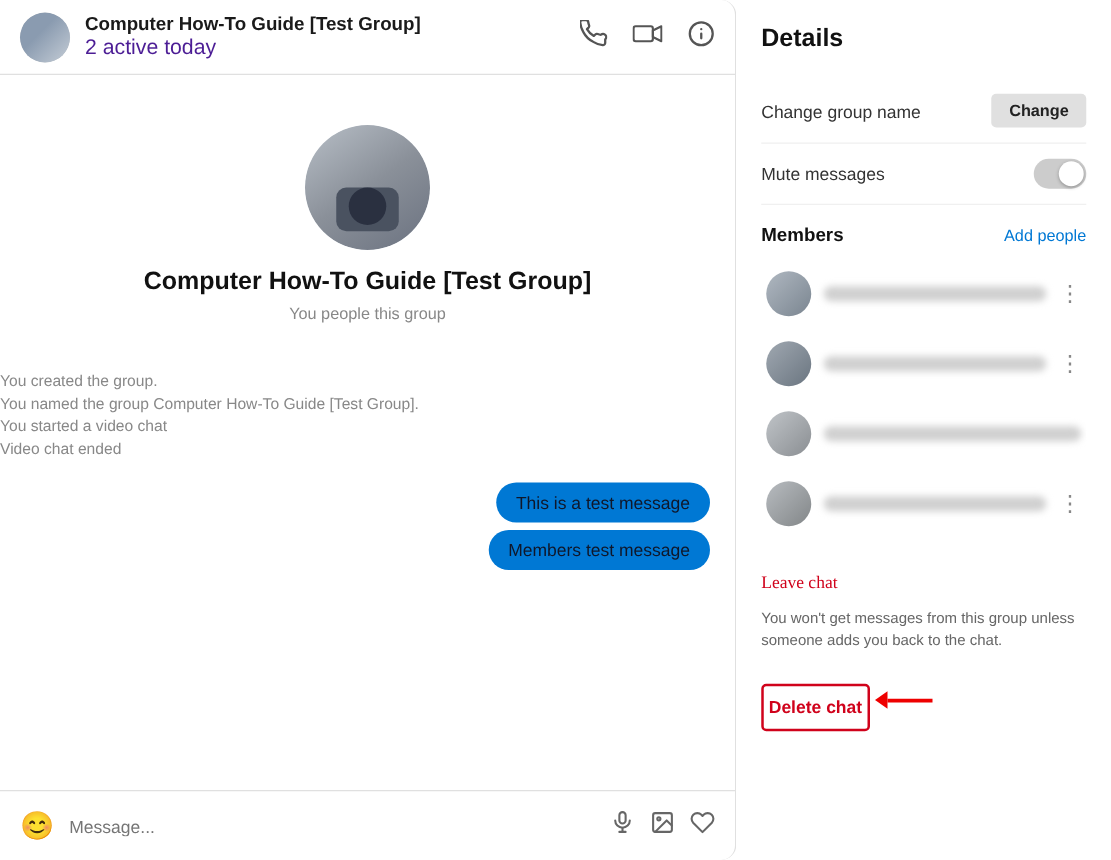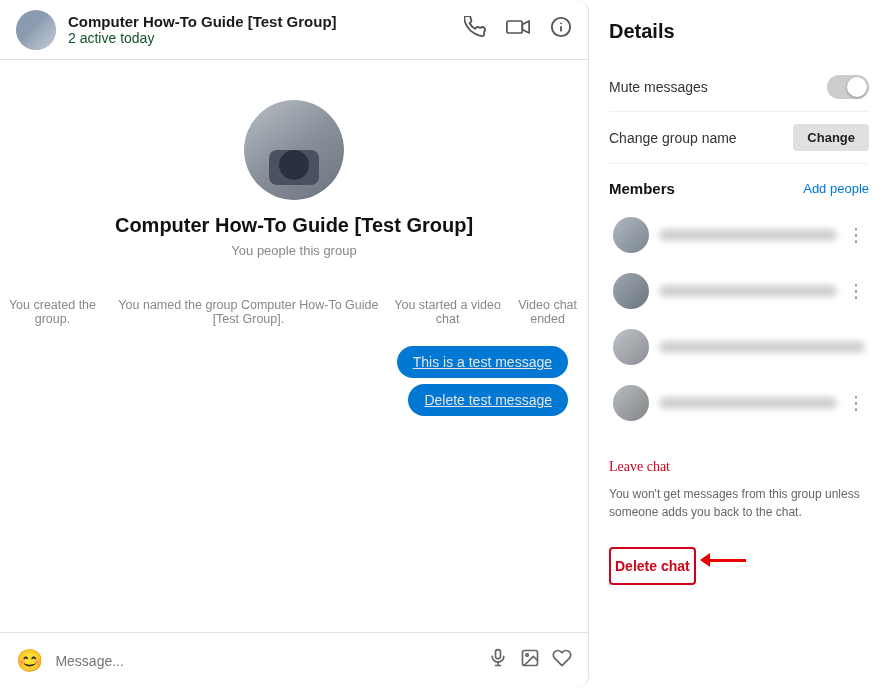--- a/index.html
+++ b/index.html
@@ -47,22 +47,22 @@
     }
     .header-info {
       flex: 1;
     }
     .header-title {
       font-size: 15px;
       font-weight: 600;
       color: #1a1a1a;
     }
     .header-subtitle {
-      font-size: 14px;
-      color: #14532d;
+      font-size: 17px;
+      color: #4c1d95;
     }
     .header-icons {
       display: flex;
       gap: 20px;
       align-items: center;
     }
     .header-icon {
       color: #555;
       font-size: 20px;
       cursor: pointer;
@@ -135,20 +135,21 @@
     }
     .group-created-text {
       font-size: 13px;
       color: #888;
     }
 
     
     .system-messages {
       width: 100%;
       display: flex;
+      flex-direction: column;
       align-items: flex-start;
       gap: 4px;
       padding: 10px 0;
     }
     .system-msg {
       font-size: 12.5px;
       color: #888;
       text-align: center;
     }
 
@@ -156,26 +157,25 @@
     .chat-messages {
       width: 100%;
       display: flex;
       flex-direction: column;
       padding: 10px 20px;
       gap: 6px;
     }
     .msg-bubble {
       align-self: flex-end;
       background: #0078d4;
-      color: #e5e5e5;
+      color: #0f172a;
       border-radius: 18px;
       padding: 8px 16px;
       font-size: 14px;
       max-width: 60%;
-      text-decoration: underline;
     }
 
     
     .messages-area::-webkit-scrollbar { width: 6px; }
     .messages-area::-webkit-scrollbar-thumb { background: #ccc; border-radius: 3px; }
 
     
     .input-area {
       border-top: 1px solid #e0e0e0;
       padding: 10px 16px;
@@ -428,21 +428,21 @@
 
     <div class="system-messages">
       <div class="system-msg">You created the group.</div>
       <div class="system-msg">You named the group Computer How-To Guide [Test Group].</div>
       <div class="system-msg">You started a video chat</div>
       <div class="system-msg">Video chat ended</div>
     </div>
 
     <div class="chat-messages">
       <div class="msg-bubble">This is a test message</div>
-      <div class="msg-bubble">Delete test message</div>
+      <div class="msg-bubble">Members test message</div>
     </div>
   </div>
 
   <div class="input-area">
     <span class="emoji-btn">😊</span>
     <input class="message-input" type="text" placeholder="Message..." style="">
     <span class="input-icon">
       <svg width="20" height="20" viewBox="0 0 24 24" fill="none" stroke="#666" stroke-width="2" stroke-linecap="round" stroke-linejoin="round">
           <rect x="9" y="2" width="6" height="11" rx="3"></rect>
           <path d="M5 10a7 7 0 0014 0"></path>
@@ -462,29 +462,29 @@
           <path d="M20.84 4.61a5.5 5.5 0 00-7.78 0L12 5.67l-1.06-1.06a5.5 5.5 0 00-7.78 7.78l1.06 1.06L12 21.23l7.78-7.78 1.06-1.06a5.5 5.5 0 000-7.78z"></path>
         </svg>
     </span>
   </div>
 </div>
 
 <div class="details-panel">
   <div class="details-title">Details</div>
 
   <div class="detail-row">
+    <span class="detail-label">Change group name</span>
+    <button class="change-btn">Change</button>
+  </div>
+
+  <div class="detail-row">
     <span class="detail-label">Mute messages</span>
     <div class="toggle">
       <div class="toggle-knob"></div>
     </div>
-  </div>
-
-  <div class="detail-row">
-    <span class="detail-label">Change group name</span>
-    <button class="change-btn">Change</button>
   </div>
 
   <div class="members-section">
     <div class="members-header">
       <span class="members-title">Members</span>
       <a class="add-people-link">Add people</a>
     </div>
     <div class="members-list">
 
       <div class="member-item">

